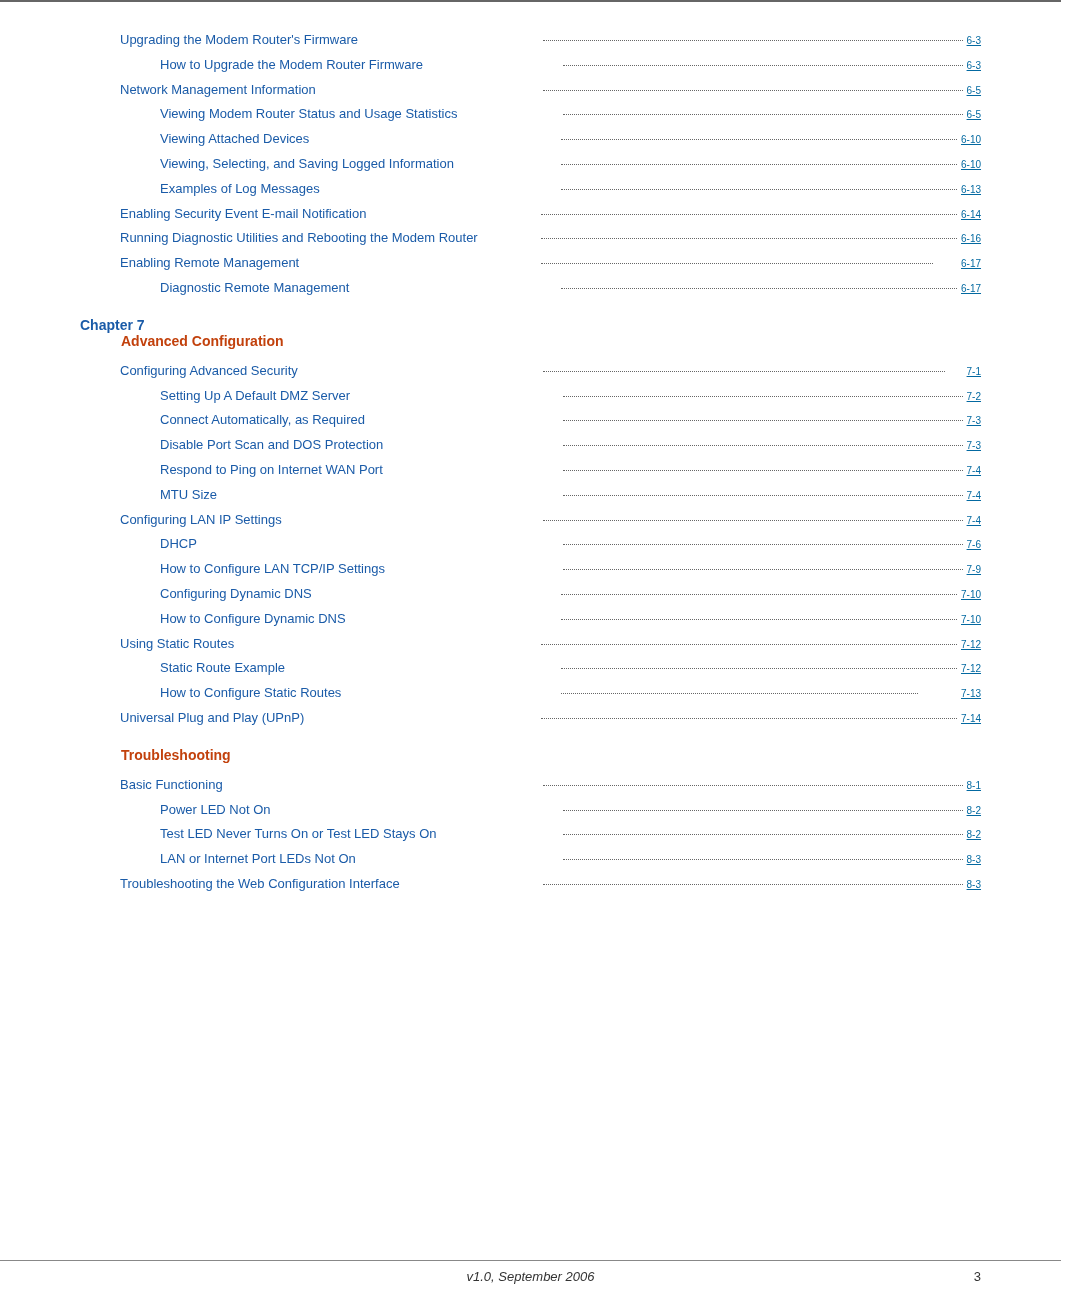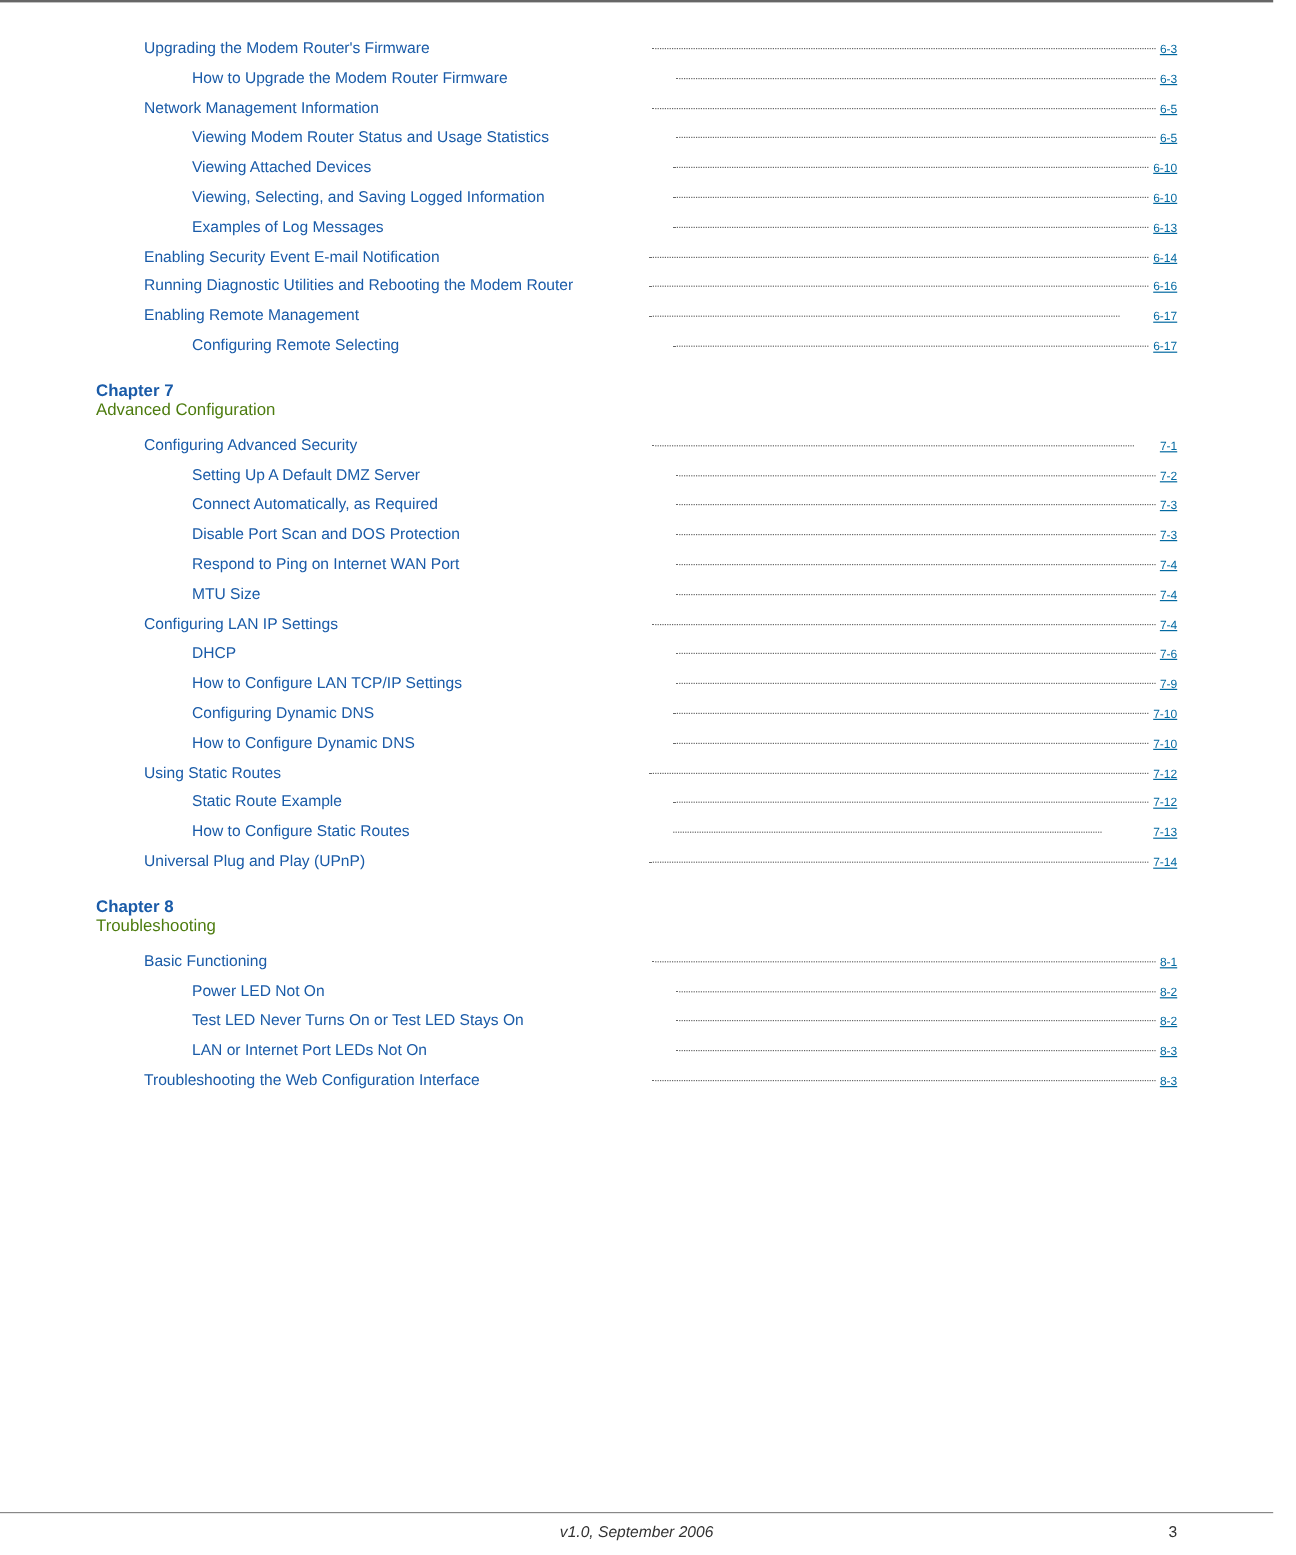--- a/index.html
+++ b/index.html
@@ -74,24 +74,25 @@
     }
 
     .chapter-heading .ch-num {
       color: #1a5ba8;
       font-size: 14px;
       font-weight: bold;
       display: block;
     }
 
     .chapter-heading .ch-title {
-      color: #4d7c0f;
+      color: #c2410c;
       font-size: 14px;
-      font-weight: normal;
+      font-weight: bold;
       display: block;
+      margin-left: 41px;
     }
 
     .chapter-section-gap {
       height: 8px;
     }
 
     .bottom-border {
       width: 100%;
       height: 1.5px;
       background: #888;
@@ -174,21 +175,21 @@
           <a class="entry-text toc-link" href="#">Running Diagnostic Utilities and Rebooting the Modem Router</a>
           <span class="dots"></span>
           <span class="page-num">6-16</span>
         </div>
         <div class="toc-entry" style="padding-left: 40px; gap: 24px;">
           <a class="entry-text toc-link" href="#">Enabling Remote Management</a>
           <span class="dots"></span>
           <span class="page-num">6-17</span>
         </div>
         <div class="toc-entry" style="padding-left: 80px;">
-          <a class="entry-text toc-link" href="#">Configuring Remote Selecting</a>
+          <a class="entry-text toc-link" href="#">Diagnostic Remote Management</a>
           <span class="dots"></span>
           <span class="page-num">6-17</span>
         </div>
       </div>
 
     <div class="chapter-heading">
       <span class="ch-num">Chapter 7</span>
       <span class="ch-title">Advanced Configuration</span>
     </div>
     <div class="chapter-section-gap"></div>
@@ -264,21 +265,20 @@
           <span class="page-num">7-13</span>
         </div>
         <div class="toc-entry" style="padding-left: 40px;">
           <a class="entry-text toc-link" href="#">Universal Plug and Play (UPnP)</a>
           <span class="dots"></span>
           <span class="page-num">7-14</span>
         </div>
       </div>
 
     <div class="chapter-heading">
-      <span class="ch-num">Chapter 8</span>
       <span class="ch-title">Troubleshooting</span>
     </div>
     <div class="chapter-section-gap"></div>
     <div id="ch8-entries">
         <div class="toc-entry" style="padding-left: 40px;">
           <a class="entry-text toc-link" href="#">Basic Functioning</a>
           <span class="dots"></span>
           <span class="page-num">8-1</span>
         </div>
         <div class="toc-entry" style="padding-left: 80px;">

